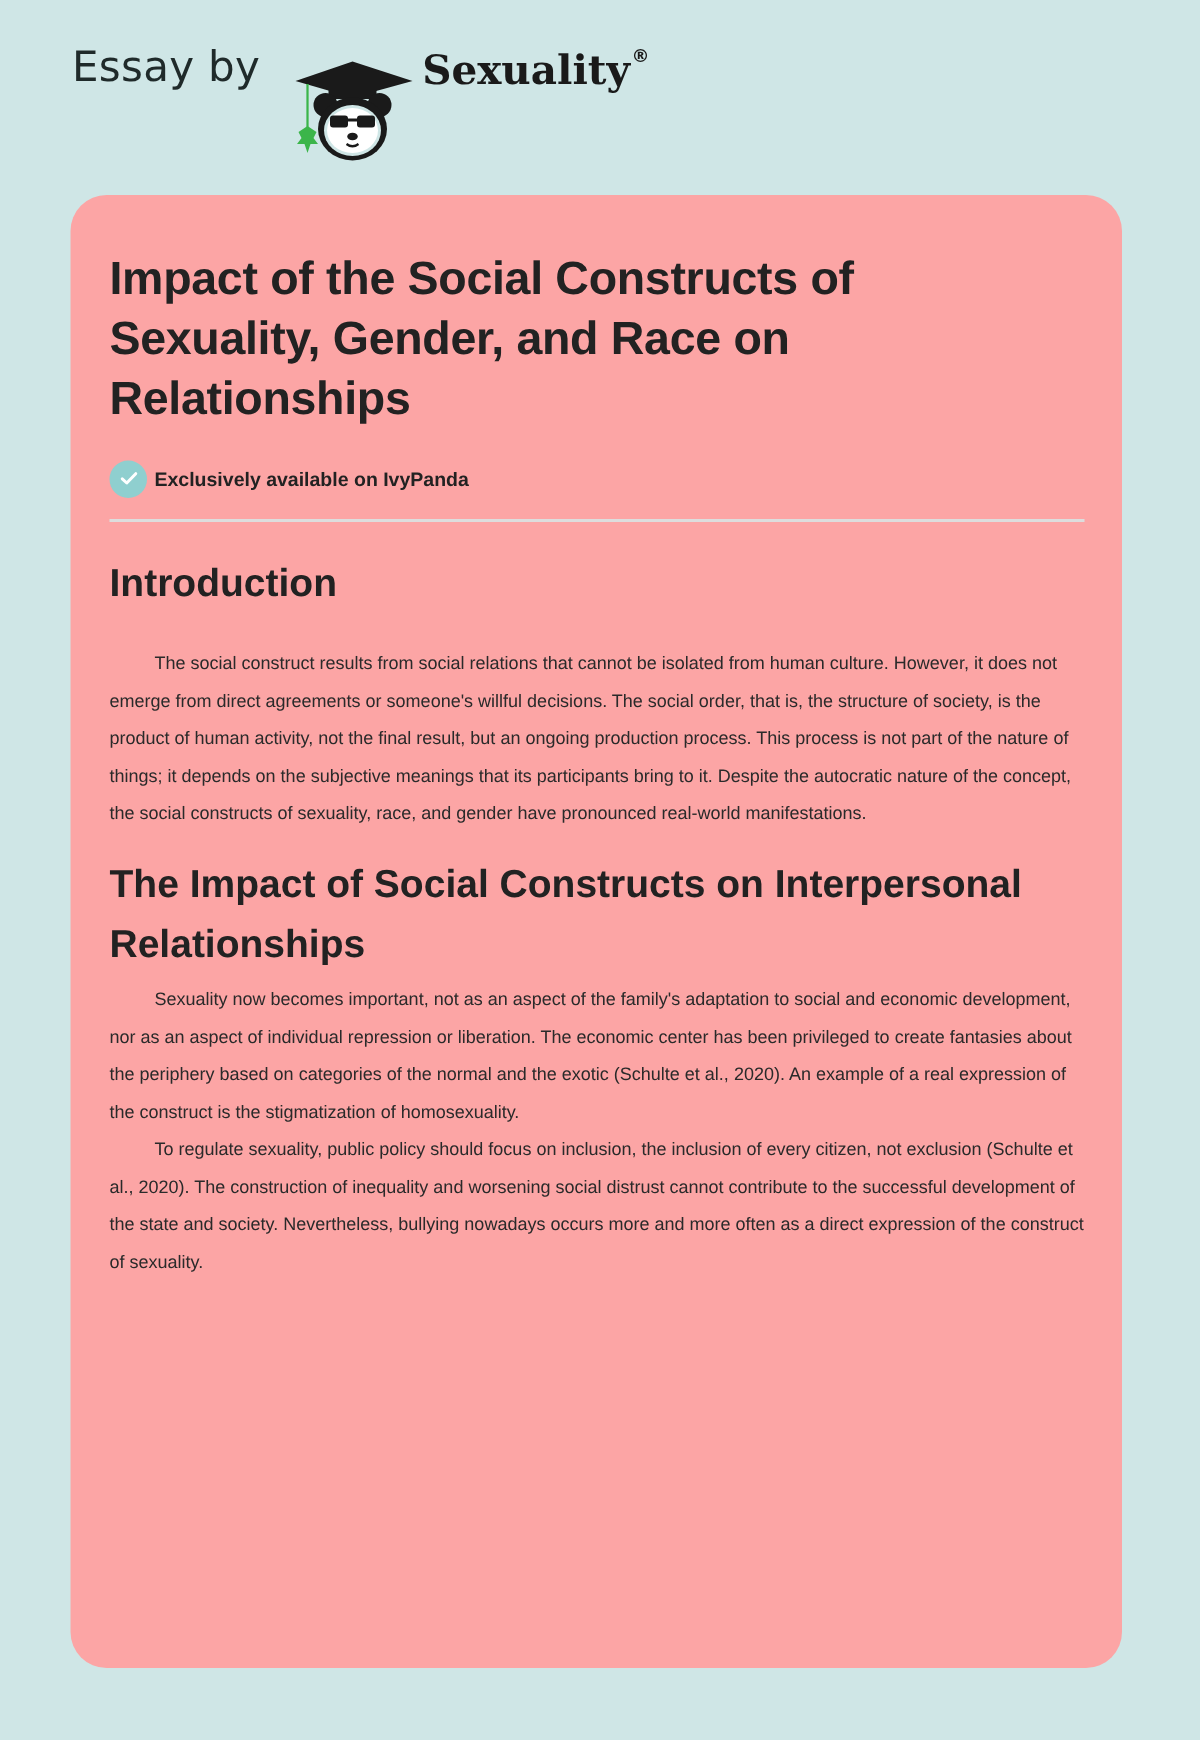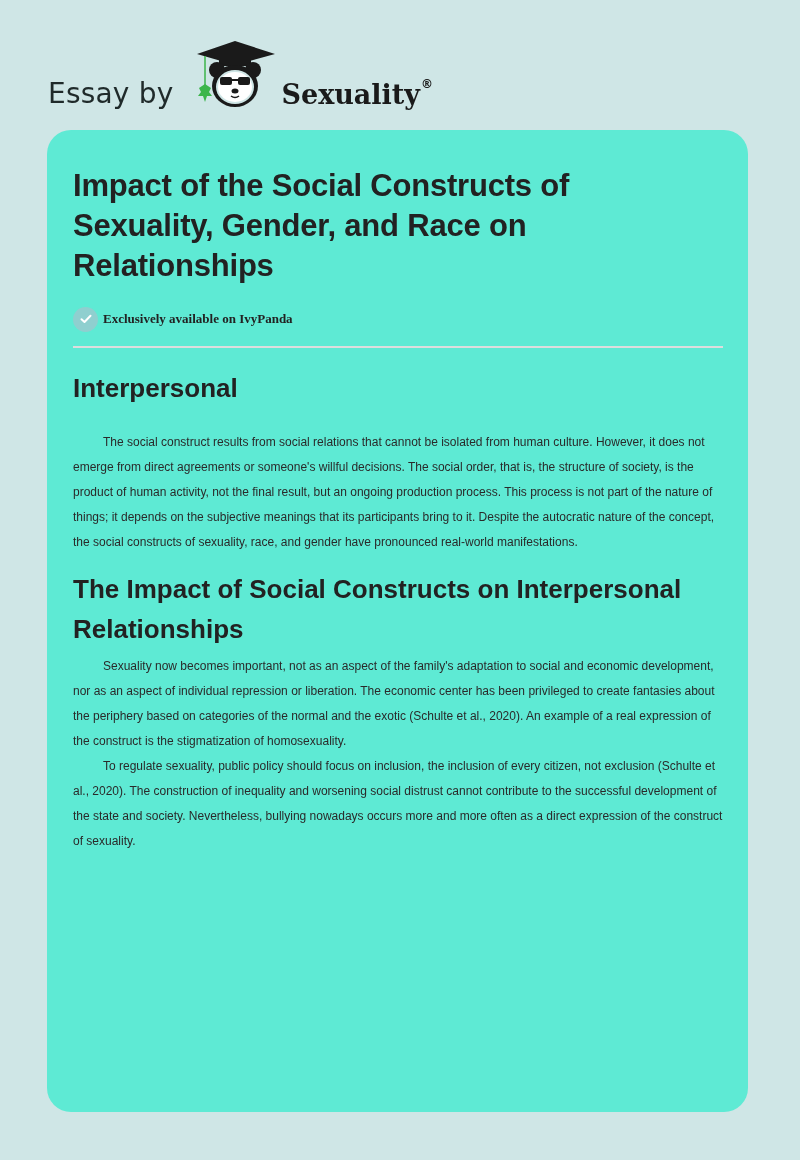--- a/index.html
+++ b/index.html
@@ -13,21 +13,21 @@
       position: relative;
       font-family: "Liberation Sans", sans-serif;
       color: #222;
     }
     .brand {
       position: absolute;
       left: 48px;
       top: 34px;
       height: 76px;
       display: flex;
-      align-items: flex-end;
+      align-items: flex-start;
     }
     .brand-prefix {
       font-family: "DejaVu Sans", sans-serif;
       font-size: 28px;
       color: #1f2a2a;
       letter-spacing: 0.2px;
       margin-right: 20px;
       margin-top: -6px;
     }
     .brand-logo {
@@ -52,38 +52,37 @@
       top: -2px;
       margin-left: 1px;
     }
 
     .card {
       position: absolute;
       left: 47px;
       top: 130px;
       width: 701px;
       height: 982px;
-      background: #5eead4;
+      background: #fca5a5;
       border-radius: 24px;
       padding: 36px 26px 0 26px;
     }
     .title {
       font-size: 31px;
       font-weight: bold;
       line-height: 40px;
       color: #222;
       width: 620px;
       letter-spacing: -0.2px;
     }
     .badge {
       display: flex;
       align-items: center;
       margin-top: 21px;
       height: 24px;
-      font-family: Liberation Serif, serif;
     }
     .badge-icon {
       width: 25px;
       height: 25px;
       border-radius: 50%;
       background: #8fcfcf;
       display: flex;
       align-items: center;
       justify-content: center;
       margin-right: 5px;
@@ -168,21 +167,21 @@
       <svg width="12" height="10" viewBox="0 0 12 10" xmlns="http://www.w3.org/2000/svg">
         <path d="M1.5 5.2 L4.5 8 L10.5 1.8" stroke="#ffffff" stroke-width="2" fill="none" stroke-linecap="round" stroke-linejoin="round"></path>
       </svg>
     </span>
     <span class="badge-text">Exclusively available on IvyPanda</span>
   </div>
 
   <div class="divider"></div>
 
   <section>
-    <h2 class="section">Interpersonal</h2>
+    <h2 class="section">Introduction</h2>
     <p class="para intro">The social construct results from social relations that cannot be isolated from human culture. However, it does not emerge from direct agreements or someone's willful decisions. The social order, that is, the structure of society, is the product of human activity, not the final result, but an ongoing production process. This process is not part of the nature of things; it depends on the subjective meanings that its participants bring to it. Despite the autocratic nature of the concept, the social constructs of sexuality, race, and gender have pronounced real-world manifestations.</p>
   </section>
 
   <section>
     <h2 class="section second">The Impact of Social Constructs on Interpersonal Relationships</h2>
 
     <div>
       <p class="para s1">Sexuality now becomes important, not as an aspect of the family's adaptation to social and economic development, nor as an aspect of individual repression or liberation. The economic center has been privileged to create fantasies about the periphery based on categories of the normal and the exotic (Schulte et al., 2020). An example of a real expression of the construct is the stigmatization of homosexuality.</p>
       <p class="para s2">To regulate sexuality, public policy should focus on inclusion, the inclusion of every citizen, not exclusion (Schulte et al., 2020). The construction of inequality and worsening social distrust cannot contribute to the successful development of the state and society. Nevertheless, bullying nowadays occurs more and more often as a direct expression of the construct of sexuality.</p>
     </div>

